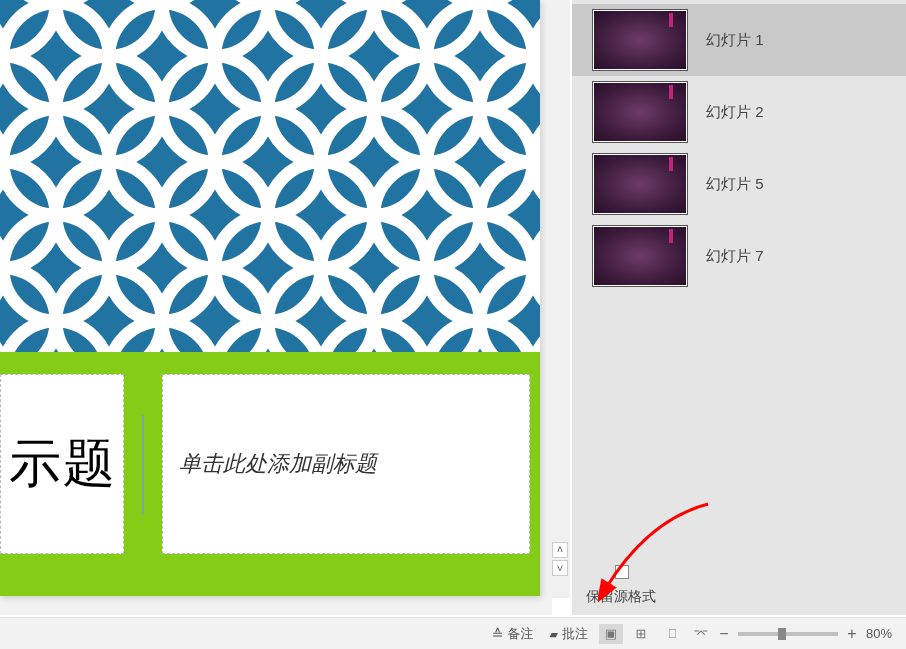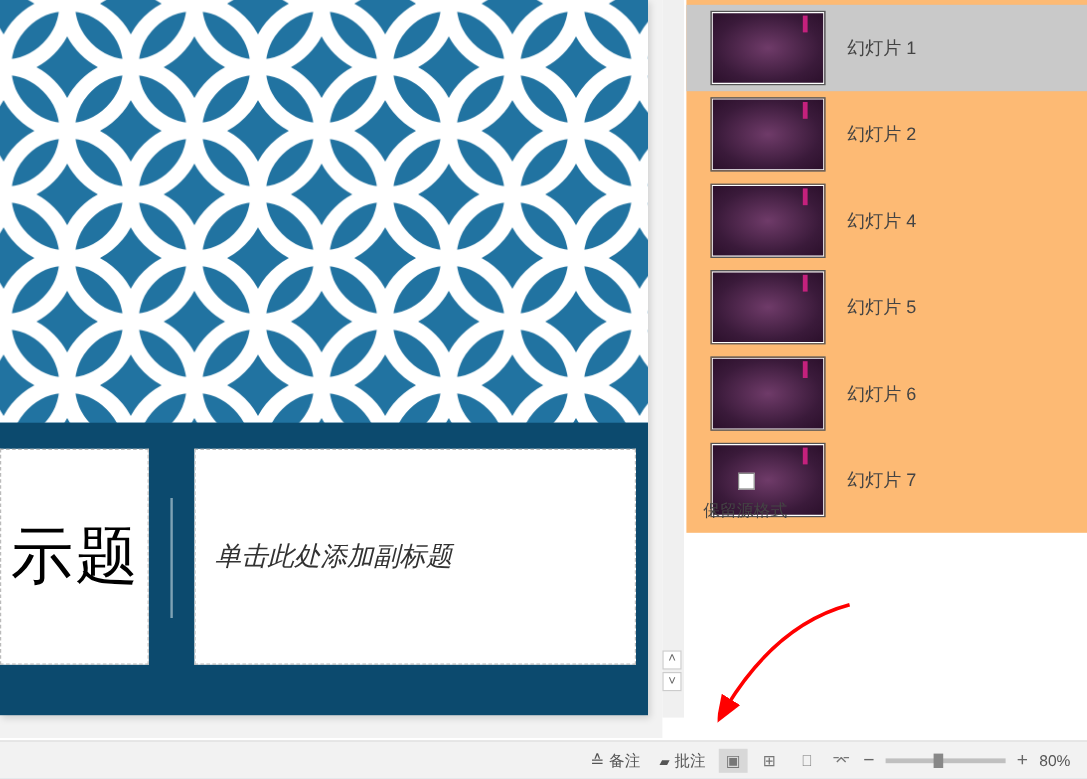--- a/index.html
+++ b/index.html
@@ -24,21 +24,21 @@
     height: 615px;
     background: #f2f2f2;
   }
 
   .slide-canvas {
     position: absolute;
     left: 0;
     top: 0;
     width: 540px;
     height: 596px;
-    background: #0c4a6e;
+    background: #84cc16;
     box-shadow: 2px 2px 6px rgba(0,0,0,0.15);
   }
 
   .pattern {
     position: absolute;
     left: 0;
     top: 0;
     width: 540px;
     height: 352px;
     background: #2173a1;
@@ -130,22 +130,22 @@
     font-size: 11px;
     color: #666;
   }
 
   
   .reuse {
     position: absolute;
     left: 572px;
     top: 0;
     width: 334px;
-    height: 444px;
-    background: #fdba74;
+    height: 615px;
+    background: #e5e5e5;
     padding-top: 4px;
   }
   .reuse-list {
     display: flex;
     flex-direction: column;
   }
   .reuse-item {
     display: flex;
     align-items: center;
     gap: 18px;
@@ -307,29 +307,21 @@
       <div class="reuse-item selected">
         <div class="thumb"></div>
         <div class="reuse-label">幻灯片 1</div>
       </div>
       <div class="reuse-item">
         <div class="thumb"></div>
         <div class="reuse-label">幻灯片 2</div>
       </div>
       <div class="reuse-item">
         <div class="thumb"></div>
-        <div class="reuse-label">幻灯片 4</div>
-      </div>
-      <div class="reuse-item">
-        <div class="thumb"></div>
         <div class="reuse-label">幻灯片 5</div>
-      </div>
-      <div class="reuse-item">
-        <div class="thumb"></div>
-        <div class="reuse-label">幻灯片 6</div>
       </div>
       <div class="reuse-item">
         <div class="thumb"></div>
         <div class="reuse-label">幻灯片 7</div>
       </div>
     </div>
 
   <label class="keep-src">
     <input type="checkbox" style="">
     <span>保留源格式</span>

